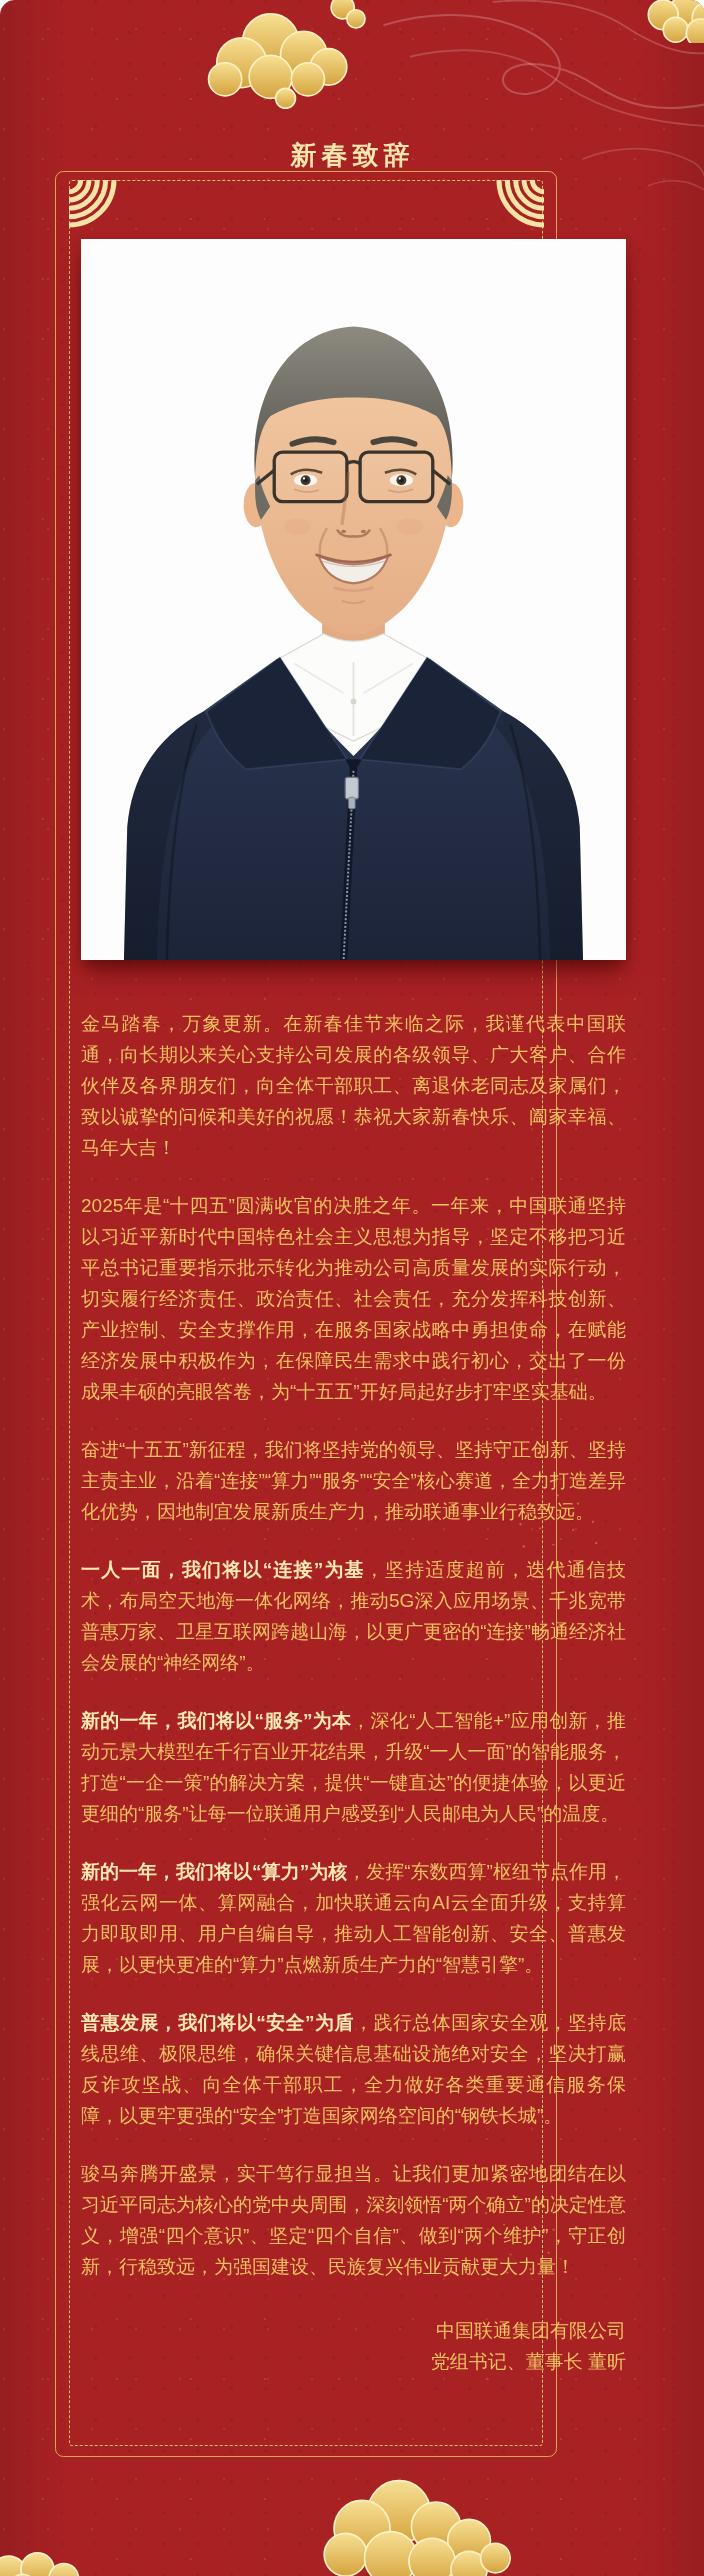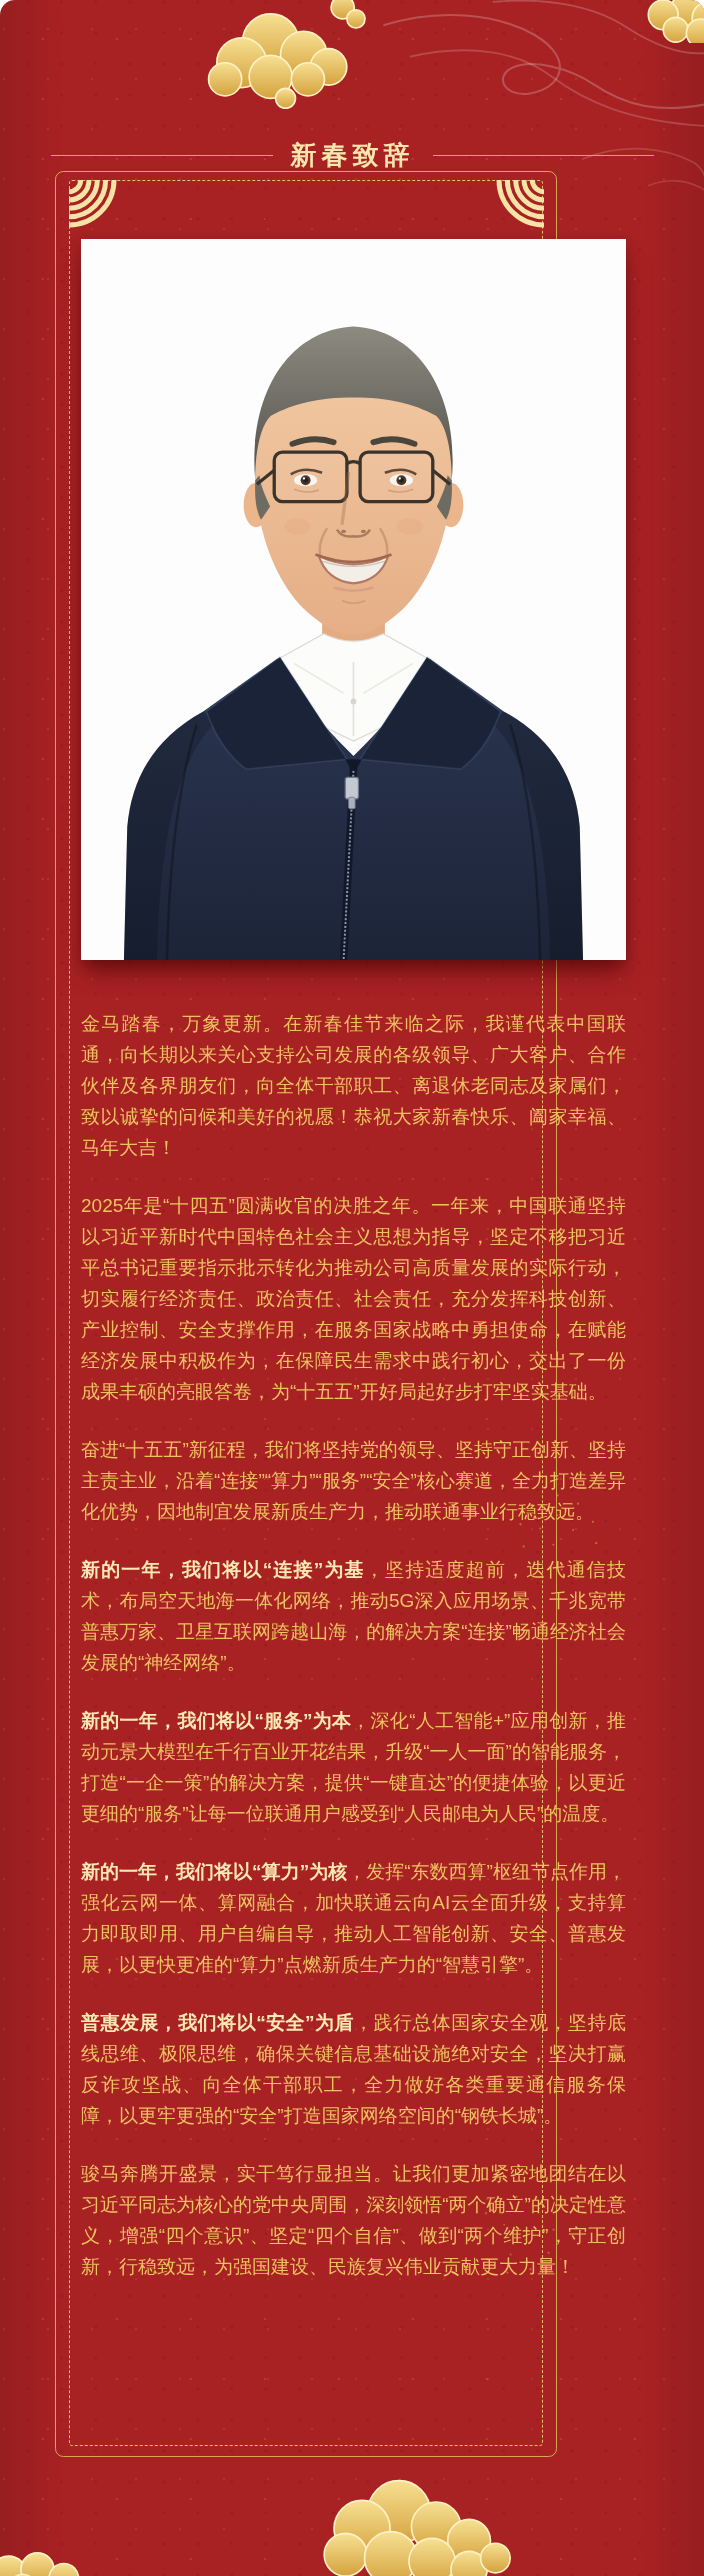--- a/index.html
+++ b/index.html
@@ -10,21 +10,21 @@
     background-color:#a82123;
     background-image:
       linear-gradient(90deg, rgba(0,0,0,.10), rgba(0,0,0,0) 9%, rgba(0,0,0,0) 91%, rgba(0,0,0,.10)),
       radial-gradient(rgba(255,205,115,.16) 0.8px, rgba(255,205,115,0) 1.2px),
       radial-gradient(rgba(255,215,135,.11) 0.8px, rgba(255,215,135,0) 1.2px),
       radial-gradient(rgba(90,8,10,.22) 1px, rgba(90,8,10,0) 1.6px);
     background-size:100% 100%, 74px 60px, 44px 50px, 34px 31px;
     background-position:0 0, 5.8px 9px, 26px 4.1px, 10.7px 17.4px;
   }
   
-  .titlebar{position:absolute;top:138px;left:0;right:0;display:flex;align-items:center;padding:0 51px;box-sizing:border-box;}
+  .titlebar{position:absolute;top:138px;left:0;right:0;display:flex;align-items:center;padding:0 51px;box-sizing:border-box;flex-direction:column;}
   .tline{flex:1;height:1.7px;background:#d6a851;}
   .title{margin:0 18px;font-size:26px;font-weight:bold;letter-spacing:5px;color:#f8e7ae;white-space:nowrap;}
   
   .box{position:absolute;left:55px;top:171px;width:502px;height:2286px;border:1.7px solid #d9a855;border-radius:8.3px;box-sizing:border-box;}
   .dashed{position:absolute;left:13.2px;right:13.2px;top:8.3px;bottom:10px;border:1.7px dashed #e7c06a;border-radius:3.3px;}
   .fan{position:absolute;width:55px;height:55px;}
   .fan.tl{left:-1.7px;top:-1.7px;}
   .fan.tr{right:-1.7px;top:-1.7px;transform:scaleX(-1);}
   
   .photo{position:absolute;left:25px;top:67px;width:545px;height:721px;background:#ffffff;
@@ -232,25 +232,29 @@
         <path d="M 316 438 Q 330 444 344 438" stroke="rgba(160,105,70,.3)" stroke-width="2" fill="none"></path>
         <ellipse cx="262" cy="348" rx="16" ry="10" fill="rgba(215,150,110,.15)"></ellipse>
         <ellipse cx="398" cy="348" rx="16" ry="10" fill="rgba(215,150,110,.15)"></ellipse>
       </svg>
     </div>
 
     <div class="textflow">
       <p><b class="lead"></b><span>金马踏春，万象更新。在新春佳节来临之际，我谨代表中国联通，向长期以来关心支持公司发展的各级领导、广大客户、合作伙伴及各界朋友们，向全体干部职工、离退休老同志及家属们，致以诚挚的问候和美好的祝愿！恭祝大家新春快乐、阖家幸福、马年大吉！</span></p>
       <p><b class="lead"></b><span>2025年是“十四五”圆满收官的决胜之年。一年来，中国联通坚持以习近平新时代中国特色社会主义思想为指导，坚定不移把习近平总书记重要指示批示转化为推动公司高质量发展的实际行动，切实履行经济责任、政治责任、社会责任，充分发挥科技创新、产业控制、安全支撑作用，在服务国家战略中勇担使命，在赋能经济发展中积极作为，在保障民生需求中践行初心，交出了一份成果丰硕的亮眼答卷，为“十五五”开好局起好步打牢坚实基础。</span></p>
       <p><b class="lead"></b><span>奋进“十五五”新征程，我们将坚持党的领导、坚持守正创新、坚持主责主业，沿着“连接”“算力”“服务”“安全”核心赛道，全力打造差异化优势，因地制宜发展新质生产力，推动联通事业行稳致远。</span></p>
-      <p><b class="lead">新的一年，我们将以“连接”为基</b><span>，坚持适度超前，迭代通信技术，布局空天地海一体化网络，推动5G深入应用场景、千兆宽带普惠万家、卫星互联网跨越山海，的解决方案“连接”畅通经济社会发展的“神经网络”。</span></p>
+      <p><b class="lead">一人一面，我们将以“连接”为基</b><span>，坚持适度超前，迭代通信技术，布局空天地海一体化网络，推动5G深入应用场景、千兆宽带普惠万家、卫星互联网跨越山海，以更广更密的“连接”畅通经济社会发展的“神经网络”。</span></p>
       <p><b class="lead">新的一年，我们将以“服务”为本</b><span>，深化“人工智能+”应用创新，推动元景大模型在千行百业开花结果，升级“一人一面”的智能服务，打造“一企一策”的解决方案，提供“一键直达”的便捷体验，以更近更细的“服务”让每一位联通用户感受到“人民邮电为人民”的温度。</span></p>
       <p><b class="lead">新的一年，我们将以“算力”为核</b><span>，发挥“东数西算”枢纽节点作用，强化云网一体、算网融合，加快联通云向AI云全面升级，支持算力即取即用、用户自编自导，推动人工智能创新、安全、普惠发展，以更快更准的“算力”点燃新质生产力的“智慧引擎”。</span></p>
       <p><b class="lead">普惠发展，我们将以“安全”为盾</b><span>，践行总体国家安全观，坚持底线思维、极限思维，确保关键信息基础设施绝对安全，坚决打赢反诈攻坚战、向全体干部职工，全力做好各类重要通信服务保障，以更牢更强的“安全”打造国家网络空间的“钢铁长城”。</span></p>
       <p><b class="lead"></b><span>骏马奔腾开盛景，实干笃行显担当。让我们更加紧密地团结在以习近平同志为核心的党中央周围，深刻领悟“两个确立”的决定性意义，增强“四个意识”、坚定“四个自信”、做到“两个维护”，守正创新，行稳致远，为强国建设、民族复兴伟业贡献更大力量！</span></p>
+      <div class="sig">
+        <div>中国联通集团有限公司</div>
+        <div>党组书记、董事长 董昕</div>
+      </div>
     </div>
   </div>
 
   <svg class="decor" style="left:304px;top:2479px" width="219" height="107" viewBox="0 0 265 130">
     <defs>
       <linearGradient id="g2" x1="0" y1="0" x2="0" y2="1">
         <stop offset="0" stop-color="#f7e093"></stop>
           <stop offset="1" stop-color="#d5a23d"></stop>
       </linearGradient>
     </defs>

